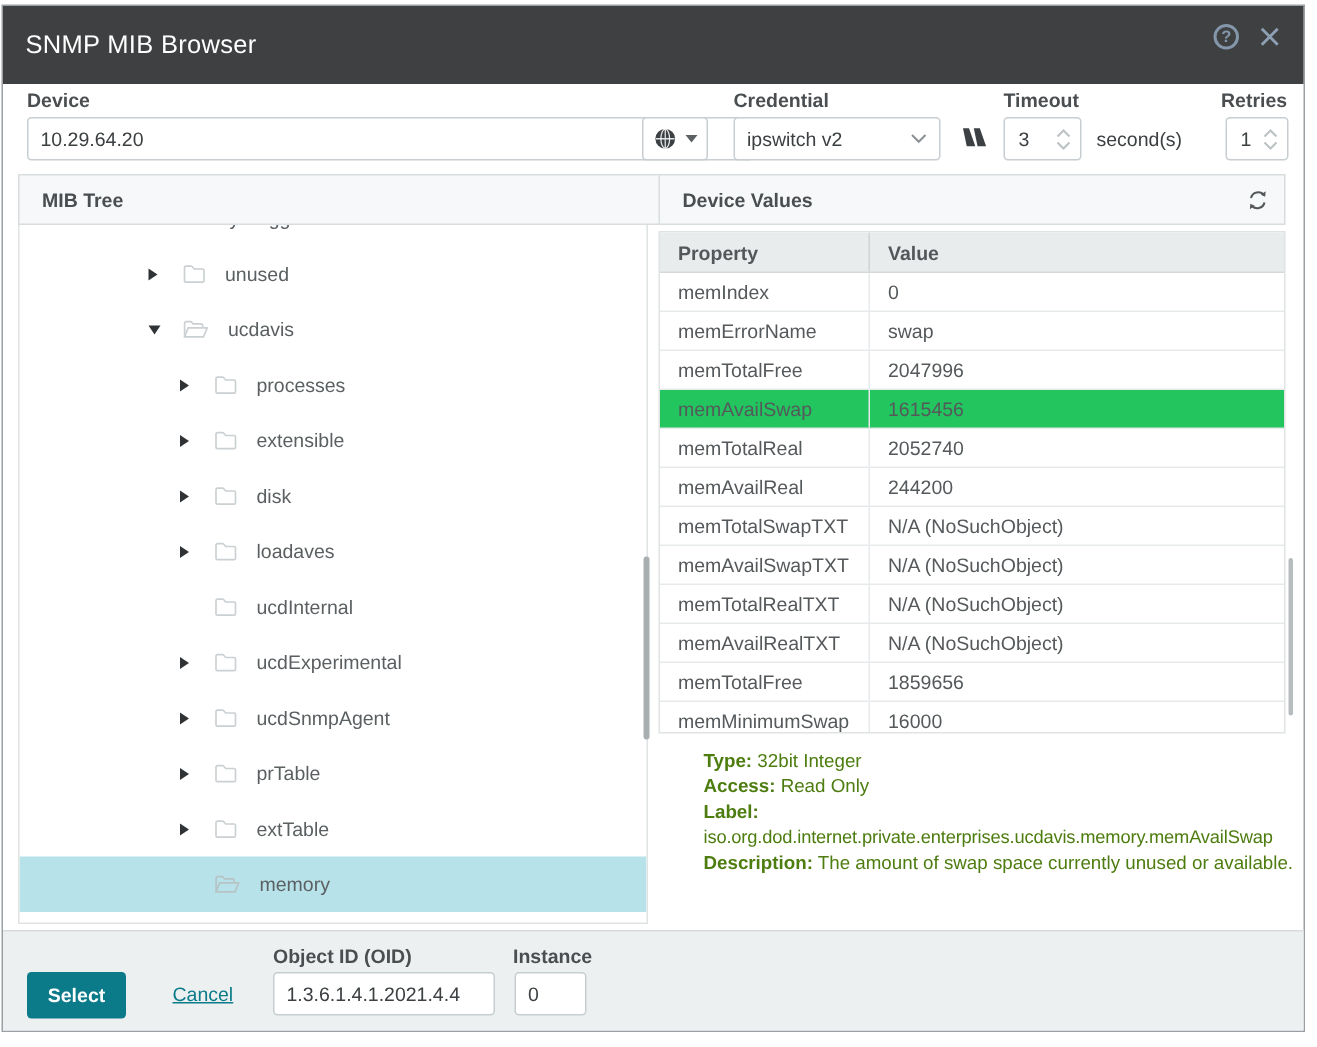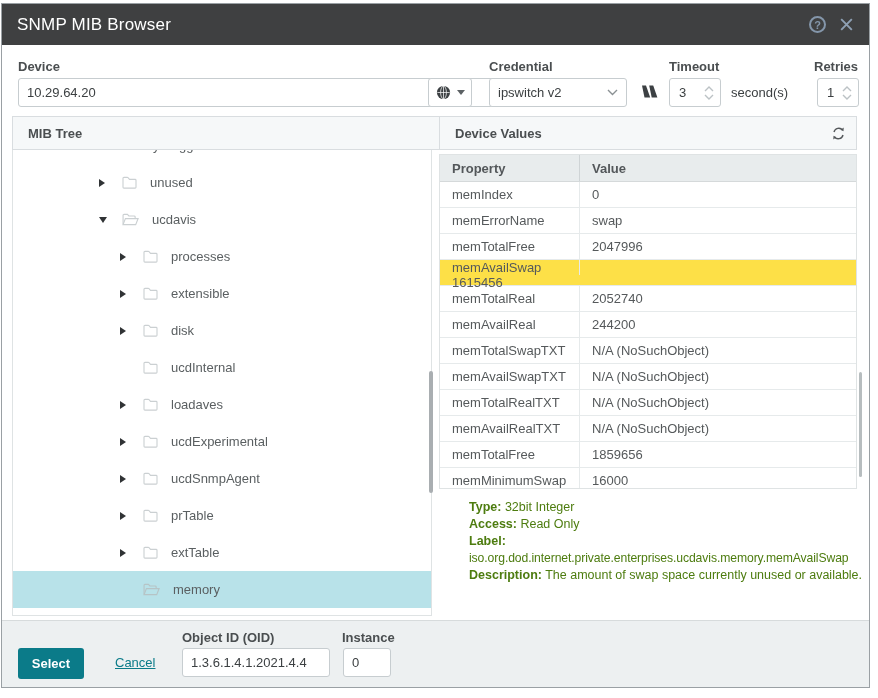--- a/index.html
+++ b/index.html
@@ -2,21 +2,21 @@
 <html><head>
 <meta charset="utf-8">
 <style>
   * { margin:0; padding:0; box-sizing:border-box; }
   html,body { width:878px; height:698px; background:#ffffff;
               font-family:"Liberation Sans", sans-serif; }
   .dialog { position:absolute; left:1px; top:3px; width:869px; height:685px;
             background:#fff; border:1px solid #9aa0a4; }
 
   
-  .titlebar { position:absolute; left:0; top:0; width:100%; height:41px;
+  .titlebar { position:absolute; left:0; top:0; width:100%; height:52px;
               background:#3f4041; display:flex; align-items:center;text-align:right; }
   .titlebar .title { color:#fff; font-size:17px; margin-left:15px; letter-spacing:.2px; }
   .tb-icons { position:absolute; right:14px; top:0; height:41px; display:flex;
               align-items:center; gap:12px; }
   .help-badge { width:17px; height:17px; border:2px solid #8496aa; border-radius:50%;
                 color:#8496aa; font-size:11px; font-weight:bold; display:flex;
                 align-items:center; justify-content:center; cursor:pointer; }
 
   
   .lbl { position:absolute; font-size:13px; font-weight:bold; color:#4a4e50; }
@@ -70,21 +70,21 @@
 
   
   .dv-table { position:absolute; left:437px; top:150px; width:418px; height:335px;
               border:1px solid #dfe3e4; overflow:hidden; background:#fff; }
   .dv-hrow { display:flex; height:27px; background:#e8eced; border-bottom:1px solid #d5d9da; }
   .dv-hcell { font-size:13px; font-weight:bold; color:#53575a; display:flex;
               align-items:center; padding-left:12px; }
   .dv-hcell.prop { width:140px; border-right:1px solid #cfd4d6; }
   .dv-hcell.val { flex:1; }
   .dv-row { display:flex; height:26px; border-bottom:1px solid #e6eaeb; cursor:pointer; }
-  .dv-row.selected { background:#fde047;flex-direction:column; }
+  .dv-row.selected { background:#22c55e; }
   .dv-cell { font-size:13px; color:#55595b; display:flex; align-items:center;
              padding-left:12px; }
   .dv-cell.prop { width:140px; border-right:1px solid #e6eaeb; }
   .dv-cell.val { flex:1; }
   .refresh-btn { position:absolute; right:10px; top:9px; cursor:pointer; display:flex; }
 
   
   .details { position:absolute; left:449px; top:495px; width:412px; font-size:12.5px;
              color:#4d7c0f; line-height:17px; white-space:nowrap;margin-left:18px; }
   .details b { font-weight:bold; }
@@ -231,41 +231,41 @@
           </span>
         <span class="folder">
           <svg width="15" height="13" viewBox="0 0 16 14">
               <path d="M1 3 V12 a1 1 0 0 0 1 1 h12 a1 1 0 0 0 1 -1 V4.6 a1 1 0 0 0 -1 -1 H8 L6.4 1.8 a1 1 0 0 0 -.7 -.3 H2 a1 1 0 0 0 -1 1 Z" fill="none" stroke="#cbd0d2" stroke-width="1.2"></path>
             </svg>
           </span>
         <span class="tree-label">disk</span>
       </div>
 
       <div class="tree-row lvl2">
+        <span class="expander">
+            <span class="tri-right"></span>
+          </span>
+        <span class="folder">
+          <svg width="15" height="13" viewBox="0 0 16 14">
+              <path d="M1 3 V12 a1 1 0 0 0 1 1 h12 a1 1 0 0 0 1 -1 V4.6 a1 1 0 0 0 -1 -1 H8 L6.4 1.8 a1 1 0 0 0 -.7 -.3 H2 a1 1 0 0 0 -1 1 Z" fill="none" stroke="#cbd0d2" stroke-width="1.2"></path>
+            </svg>
+          </span>
+        <span class="tree-label">loadaves</span>
+      </div>
+
+      <div class="tree-row lvl2">
         <span class="expander none">
             <span class="tri-right"></span>
           </span>
         <span class="folder">
           <svg width="15" height="13" viewBox="0 0 16 14">
               <path d="M1 3 V12 a1 1 0 0 0 1 1 h12 a1 1 0 0 0 1 -1 V4.6 a1 1 0 0 0 -1 -1 H8 L6.4 1.8 a1 1 0 0 0 -.7 -.3 H2 a1 1 0 0 0 -1 1 Z" fill="none" stroke="#cbd0d2" stroke-width="1.2"></path>
             </svg>
           </span>
         <span class="tree-label">ucdInternal</span>
-      </div>
-
-      <div class="tree-row lvl2">
-        <span class="expander">
-            <span class="tri-right"></span>
-          </span>
-        <span class="folder">
-          <svg width="15" height="13" viewBox="0 0 16 14">
-              <path d="M1 3 V12 a1 1 0 0 0 1 1 h12 a1 1 0 0 0 1 -1 V4.6 a1 1 0 0 0 -1 -1 H8 L6.4 1.8 a1 1 0 0 0 -.7 -.3 H2 a1 1 0 0 0 -1 1 Z" fill="none" stroke="#cbd0d2" stroke-width="1.2"></path>
-            </svg>
-          </span>
-        <span class="tree-label">loadaves</span>
       </div>
 
       <div class="tree-row lvl2">
         <span class="expander">
             <span class="tri-right"></span>
           </span>
         <span class="folder">
           <svg width="15" height="13" viewBox="0 0 16 14">
               <path d="M1 3 V12 a1 1 0 0 0 1 1 h12 a1 1 0 0 0 1 -1 V4.6 a1 1 0 0 0 -1 -1 H8 L6.4 1.8 a1 1 0 0 0 -.7 -.3 H2 a1 1 0 0 0 -1 1 Z" fill="none" stroke="#cbd0d2" stroke-width="1.2"></path>
             </svg>

